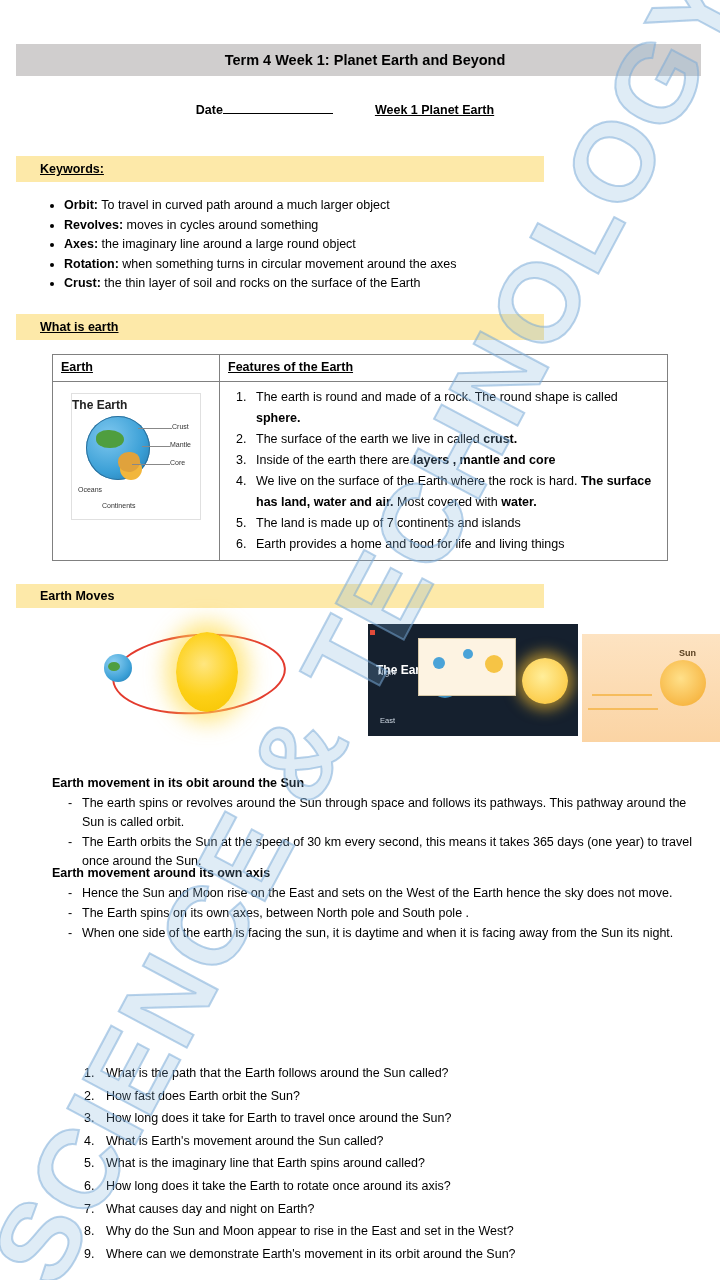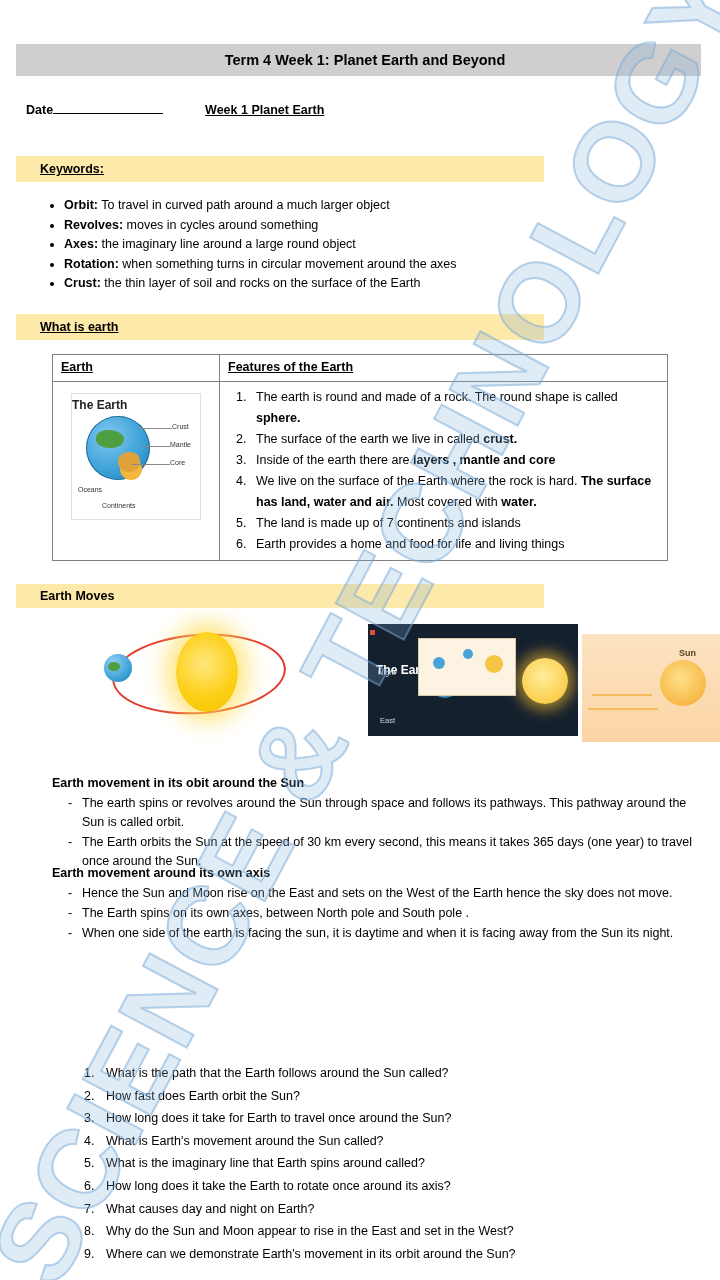--- a/index.html
+++ b/index.html
@@ -38,21 +38,21 @@
     color: #000;
     padding-left: 13px;
   }
   .date-row {
     position: absolute;
     left: 26px;
     top: 100px;
     width: 664px;
     display: flex;
     align-items: baseline;
-    justify-content: flex-start;
+    justify-content: center;
     gap: 42px;
   }
   .date-label {
     font-size: 12.5px;
     font-weight: bold;
   }
   .date-underline {
     display: inline-block;
     border-bottom: 1.6px solid #000;
     width: 110px;

